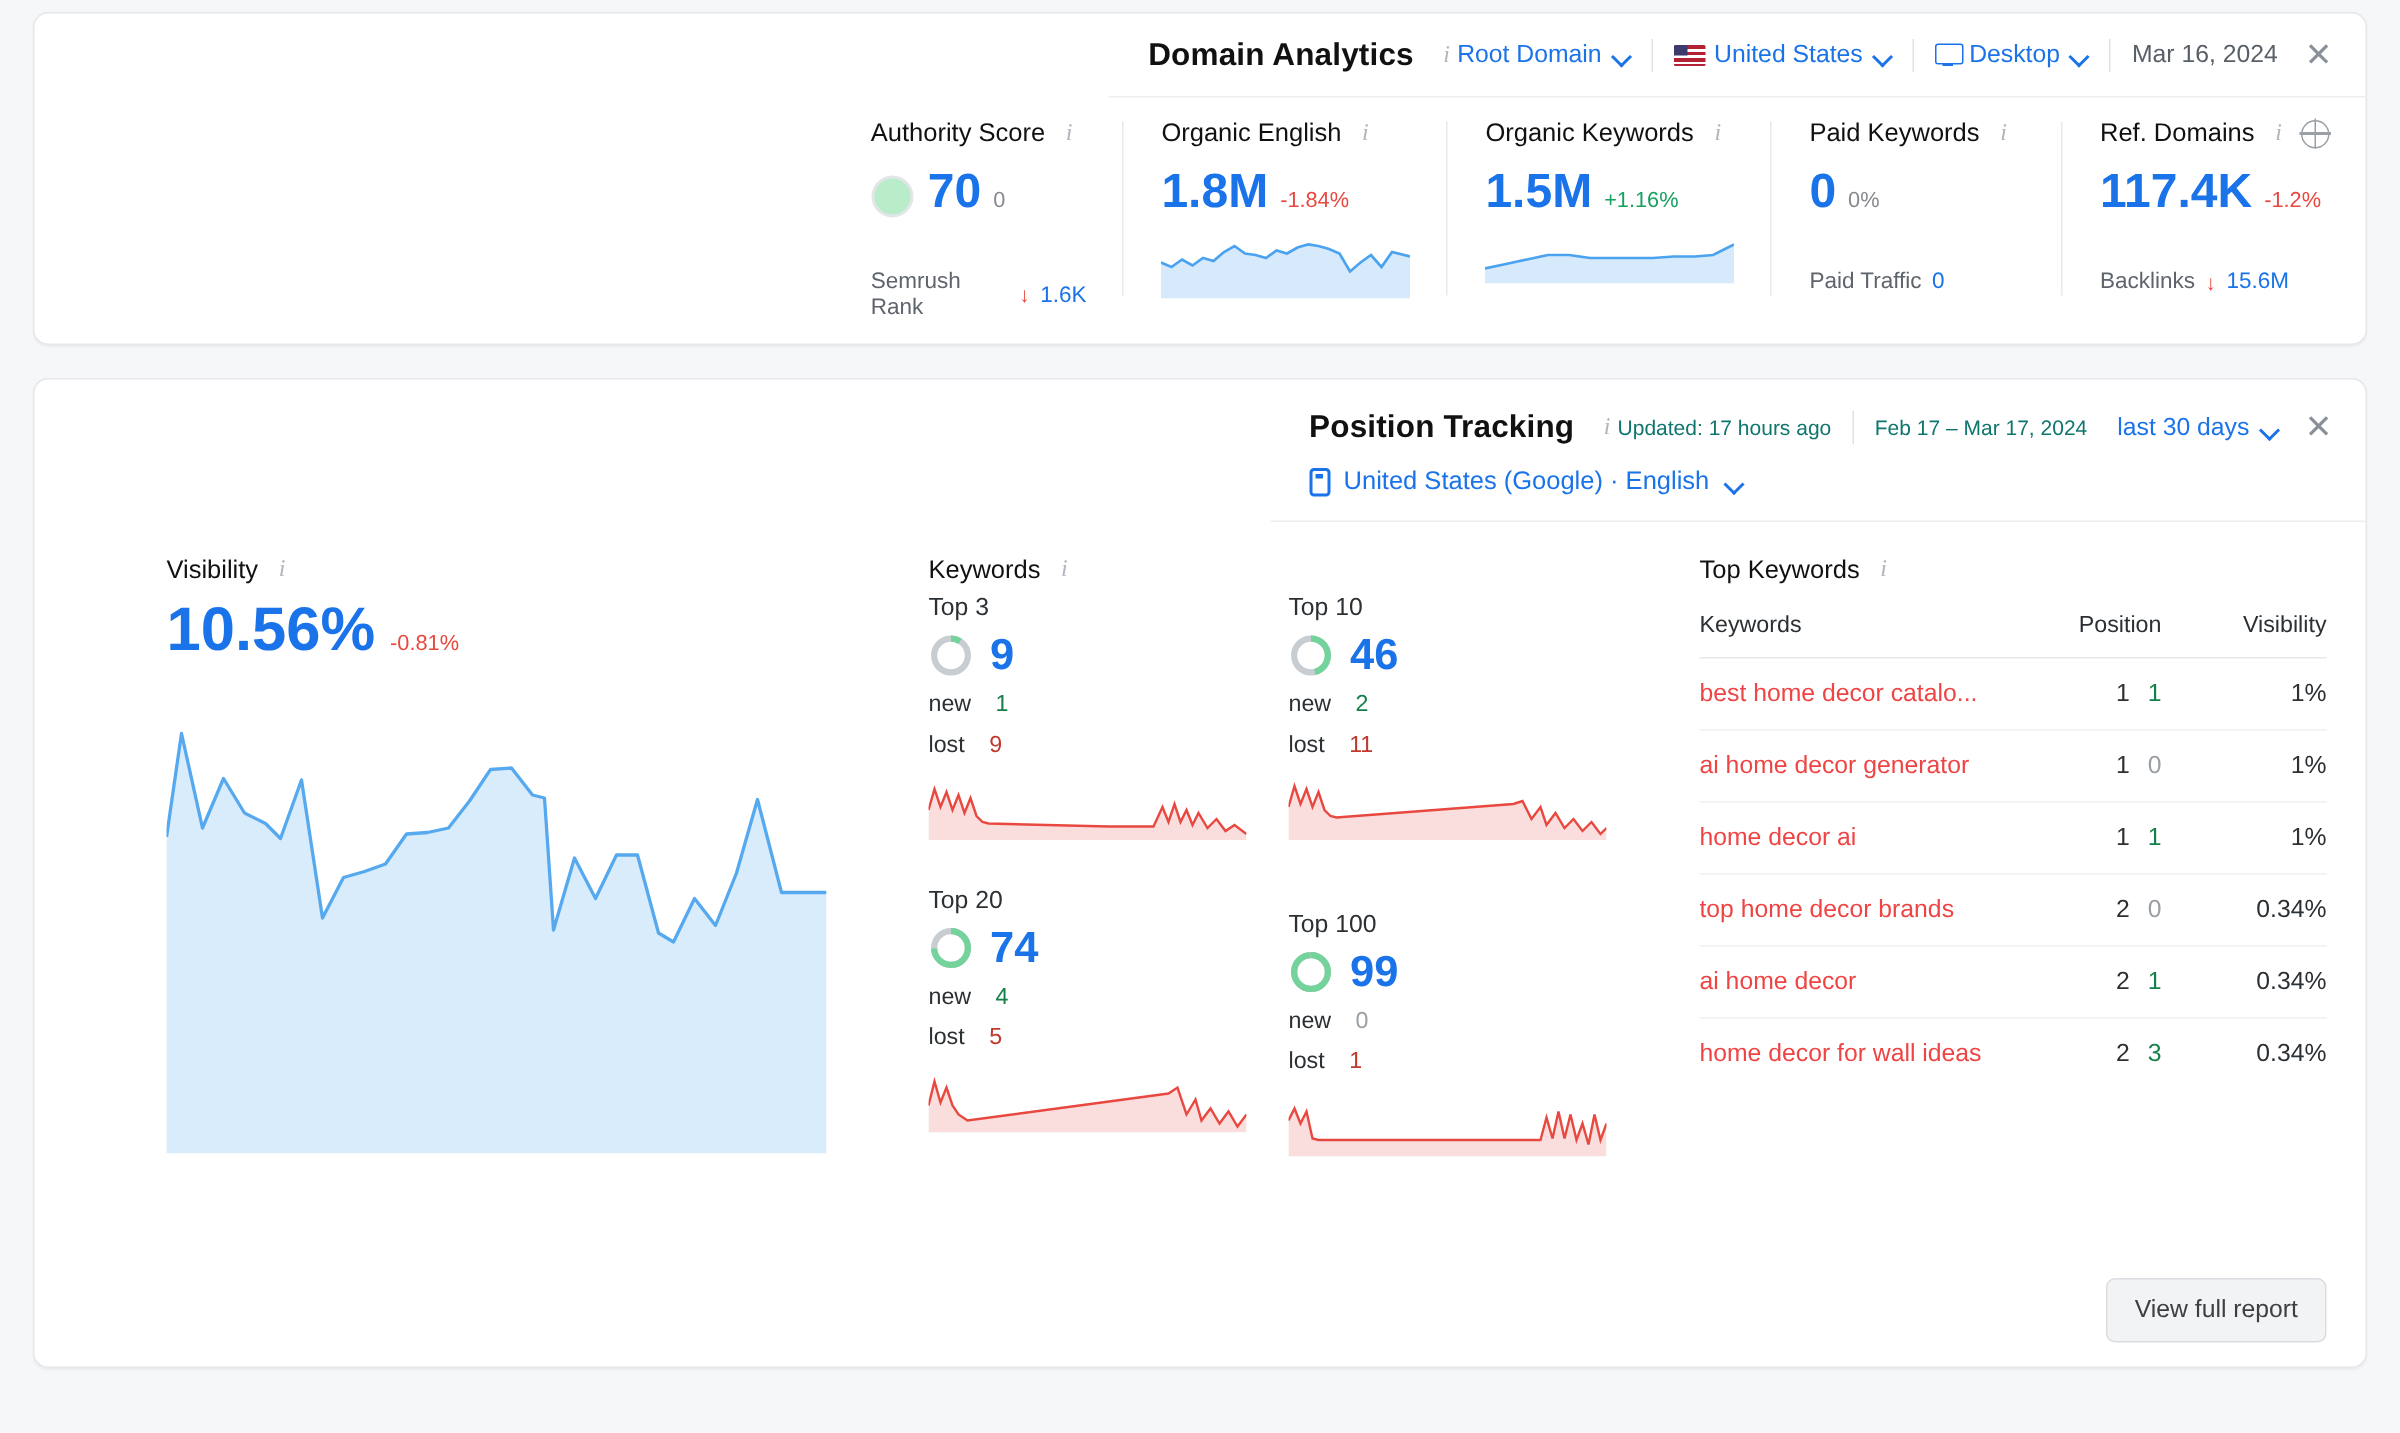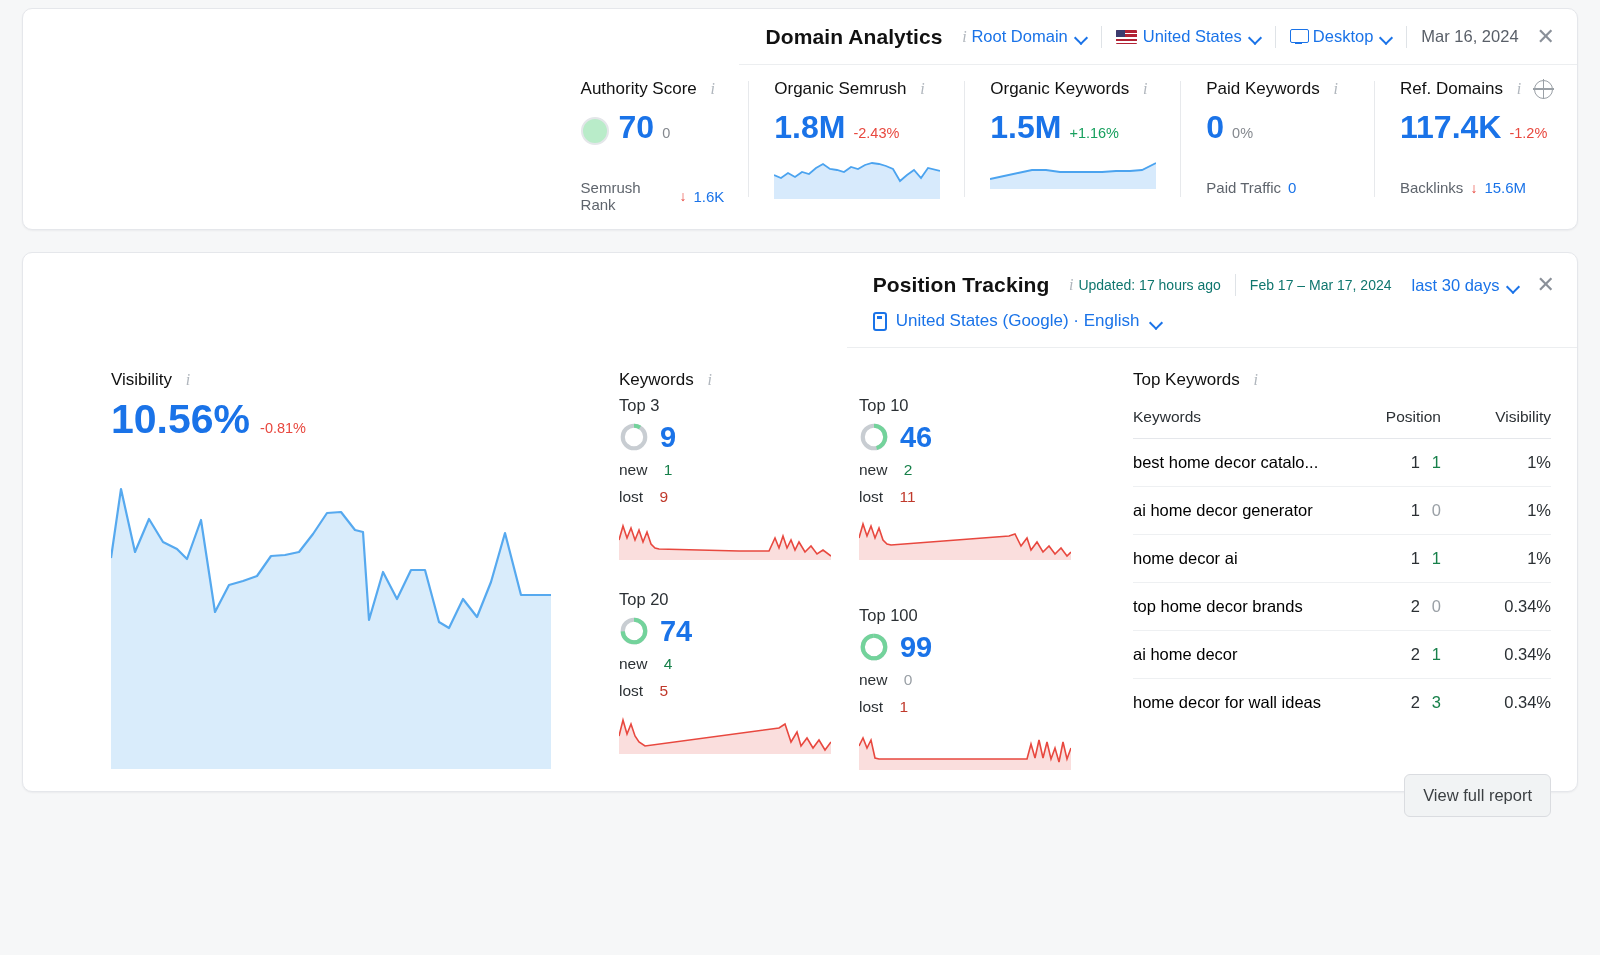--- a/index.html
+++ b/index.html
@@ -107,21 +107,21 @@
     content: ""; position: absolute; left: 50%; top: -1.8px; bottom: -1.8px; width: 1.6px;
     margin-left: -.8px; background: #9aa0a6;
   }
   .globe::after {
     content: ""; position: absolute; top: 50%; left: -1.8px; right: -1.8px; height: 1.6px;
     margin-top: -.8px; background: #9aa0a6;
   }
   .spark { margin-top: 10px; }
 
   
-  .pt { margin-top: 22px; height: 540px; display: flex; flex-direction: column; }
+  .pt { margin-top: 22px; height: 660px; display: flex; flex-direction: column; }
   .pt-head { padding: 20px 22px 16px 26px; border-bottom: 1px solid #eceef0; }
   .pt-row1 { display: flex; align-items: center; }
   .pt-meta { color: #0f766e; font-size: 14px; white-space: nowrap; }
   .pt-row2 { display: flex; align-items: center; gap: 9px; margin-top: 14px; }
   .dev-icon {
     width: 14px; height: 19px; border: 2px solid #1a73e8; border-radius: 3px;
     position: relative; flex: none;
   }
   .dev-icon::after {
     content: ""; position: absolute; left: 2.5px; top: 2px; width: 5px; height: 3px; background: #1a73e8;
@@ -159,21 +159,21 @@
   .tk-table th {
     font-size: 15.5px; font-weight: normal; color: #2b3034; text-align: right;
     padding: 6px 0 12px 0; border-bottom: 1px solid #e5e7eb;
   }
   .tk-table th.kwcol { text-align: left; }
   .tk-table td {
     font-size: 16.5px; padding: 14px 0; border-bottom: 1px solid #eef0f2; text-align: right;
     color: #2b3034; white-space: nowrap;
   }
   .tk-table tr:last-child td { border-bottom: none; }
-  .tk-table td.kwcol { text-align: left; color: #000000; cursor: pointer; margin-left: 15px; }
+  .tk-table td.kwcol { text-align: left; color: #ef4444; cursor: pointer; margin-left: 15px; }
   .pos-cell { display: inline-flex; gap: 12px; justify-content: flex-end; min-width: 42px; }
   .pos-d.g { color: #17804a; }
   .pos-d.z { color: #9aa0a6; }
   .colw-pos { width: 120px; }
   .colw-vis { width: 110px; }
 
   .pt-foot { padding: 0 26px 0 26px; height: 76px; display: flex; align-items: center; }
   .btn {
     background: #f1f3f4; border: 1px solid #dadce0; border-radius: 6px;
     padding: 11px 18px; font-size: 16.5px; color: #3c4043; cursor: pointer;
@@ -230,26 +230,26 @@
         </div>
         <div class="m-sub">
           <span>Semrush Rank</span>
           <span class="arrow-dn">↓</span>
           <span class="lnk">1.6K</span>
         </div>
       </div>
 
       <div class="metric">
         <div class="m-label">
-          <span>Organic Semrush</span>
+          <span>Organic English</span>
           <span class="i-icon">i</span>
         </div>
         <div class="m-val-row">
           <span class="m-big">1.8M</span>
-          <span class="m-delta neg">-2.43%</span>
+          <span class="m-delta neg">-1.84%</span>
         </div>
         <div class="spark">
           <svg width="166" height="38" viewBox="0 0 166 38" preserveAspectRatio="none" aria-hidden="true">
             <polygon fill="#d7eafc" points="0,14 7,17 14,12 21,16 28,11 35,13 42,7 49,3 56,8 63,9 70,11 77,6 84,8 91,4 98,2 105,3 112,5 119,8 126,20 133,14 140,9 147,17 154,7 166,10 166,38 0,38"></polygon>
             <polyline fill="none" stroke="#4ba3ef" stroke-width="1.8" points="0,14 7,17 14,12 21,16 28,11 35,13 42,7 49,3 56,8 63,9 70,11 77,6 84,8 91,4 98,2 105,3 112,5 119,8 126,20 133,14 140,9 147,17 154,7 166,10"></polyline>
           </svg>
         </div>
       </div>
 
       <div class="metric">

